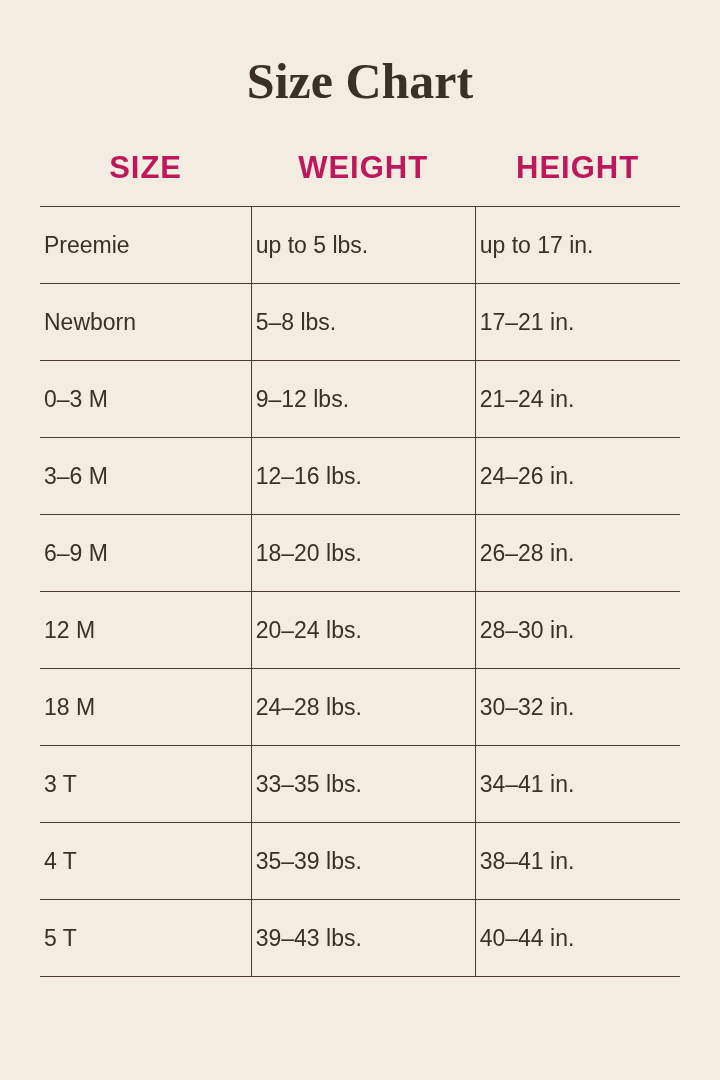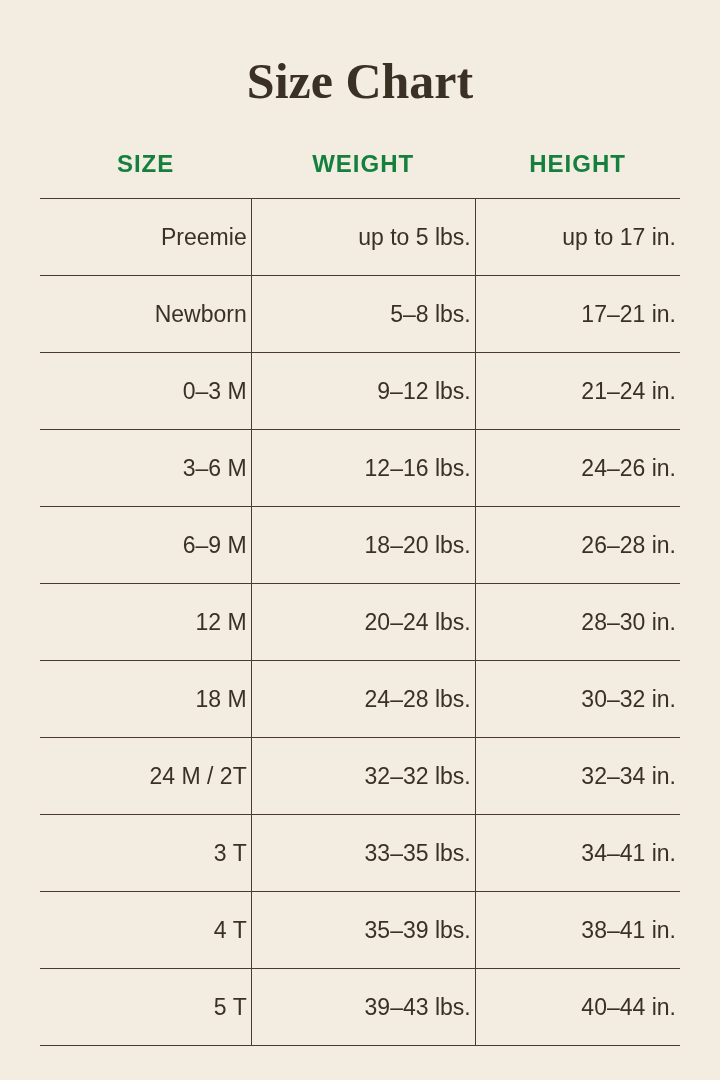--- a/index.html
+++ b/index.html
@@ -38,34 +38,34 @@
     width: 640px;
   }
   table.size-chart {
     width: 100%;
     border-collapse: collapse;
     table-layout: fixed;
   }
   table.size-chart th {
     font-family: "Liberation Sans", sans-serif;
     font-weight: bold;
-    font-size: 24px;
+    font-size: 31px;
     letter-spacing: 1px;
-    color: #15803d;
+    color: #be185d;
     padding: 2px 0 20px 0;
     text-align: center;
     border: none;
     margin-top: 32px;
   }
   table.size-chart td {
     font-family: "Liberation Sans", sans-serif;
     font-weight: normal;
     font-size: 23px;
     color: #3a3024;
-    text-align: right;
+    text-align: left;
     padding: 14px 4px;
     height: 48px;
     border-top: 1.5px solid #4a3b2b;
     border-bottom: 0;
   }
   table.size-chart tbody tr:last-child td {
     border-bottom: 1.5px solid #4a3b2b;
   }
   table.size-chart td.col-size {
     border-right: 1.5px solid #4a3b2b;
@@ -128,25 +128,20 @@
           <td class="col-size">12 M</td>
           <td class="col-weight">20–24 lbs.</td>
           <td class="col-height">28–30 in.</td>
         </tr>
         <tr>
           <td class="col-size">18 M</td>
           <td class="col-weight">24–28 lbs.</td>
           <td class="col-height">30–32 in.</td>
         </tr>
         <tr>
-          <td class="col-size">24 M / 2T</td>
-          <td class="col-weight">32–32 lbs.</td>
-          <td class="col-height">32–34 in.</td>
-        </tr>
-        <tr>
           <td class="col-size">3 T</td>
           <td class="col-weight">33–35 lbs.</td>
           <td class="col-height">34–41 in.</td>
         </tr>
         <tr>
           <td class="col-size">4 T</td>
           <td class="col-weight">35–39 lbs.</td>
           <td class="col-height">38–41 in.</td>
         </tr>
         <tr>

